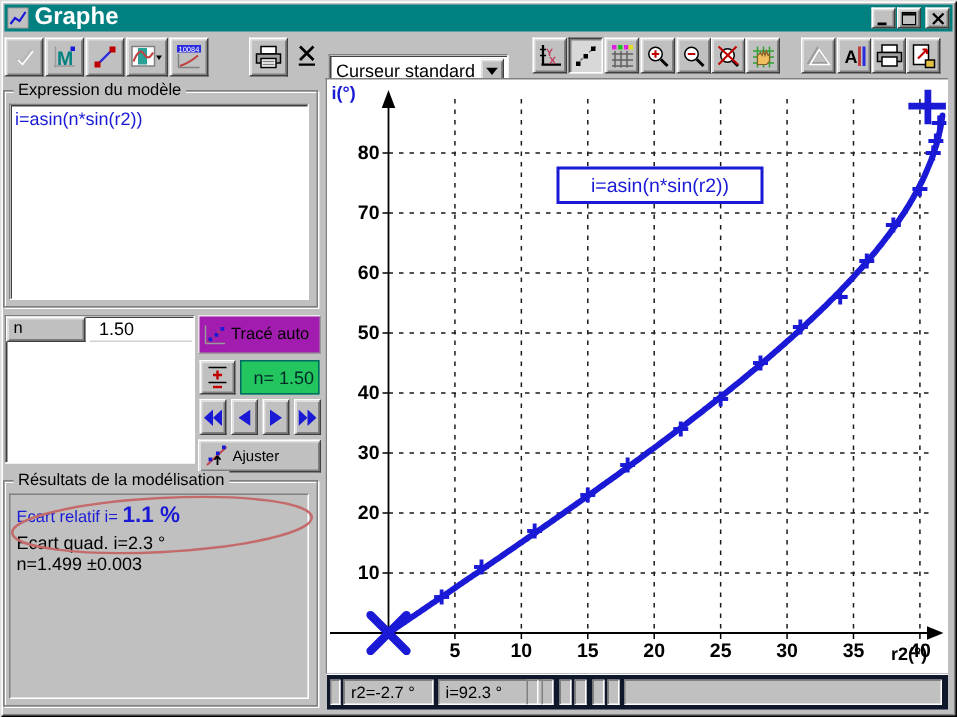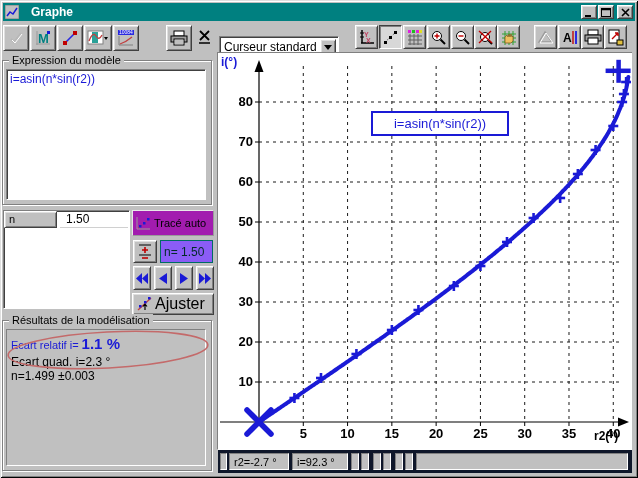--- a/index.html
+++ b/index.html
@@ -9,21 +9,21 @@
     position:relative; width:638px; height:478px; background:#c0c0c0;
     box-shadow: inset 1px 1px 0 #dfdfdf, inset -1px -1px 0 #000,
                 inset 2px 2px 0 #fff, inset -2px -2px 0 #808080;
     overflow:hidden;
   }
   .abs { position:absolute; }
   .titlebar {
     left:3px; top:3px; width:632px; height:18px; background:#008080;
     display:flex; align-items:center; padding:0 2px;
   }
-  .title-text { color:#fff; font-weight:bold; font-size:12px; margin-left:12px; flex:1; }
+  .title-text { color:#fff; font-weight:bold; font-size:16px; margin-left:4px; flex:1; }
   .winbtn {
     width:16px; height:14px; background:#c0c0c0; margin-left:1px;
     border:1px solid; border-color:#fff #404040 #404040 #fff;
     box-shadow: inset 1px 1px 0 #dfdfdf, inset -1px -1px 0 #808080;
     display:flex; align-items:center; justify-content:center;
   }
   .raised {
     background:#c0c0c0; border:1px solid; border-color:#fff #404040 #404040 #fff;
     box-shadow: inset 1px 1px 0 #dfdfdf, inset -1px -1px 0 #808080;
   }
@@ -263,21 +263,21 @@
   </div>
 
   <div class="abs raised toolbtn" style="left:133px;top:240px;width:24px;height:23px">
     <svg width="14" height="16">
       <line x1="1" y1="1" x2="13" y2="1" stroke="#000"></line>
       <path d="M7 3 V9 M4 6 H10" stroke="#c00000" stroke-width="1.6"></path>
       <line x1="1" y1="11" x2="13" y2="11" stroke="#000"></line>
       <path d="M4 14 H10" stroke="#c00000" stroke-width="1.6"></path>
     </svg>
   </div>
-  <div class="abs" style="left:160px;top:240px;width:53px;height:23px;background:#8b5cf6;border:1px solid #006b63;font-size:12px;color:#002a28;display:flex;align-items:center;padding-left:3px">n= 1.50</div>
+  <div class="abs" style="left:160px;top:240px;width:53px;height:23px;background:#22c55e;border:1px solid #006b63;font-size:12px;color:#002a28;display:flex;align-items:center;padding-left:8px">n= 1.50</div>
 
   <div class="abs raised toolbtn" style="left:133px;top:266px;width:18px;height:24px">
     <svg width="12" height="11">
         <polygon points="6,0 6,11 0,5.5" fill="#1a1ad6"></polygon>
         <polygon points="12,0 12,11 6,5.5" fill="#1a1ad6"></polygon>
       </svg>
   </div>
   <div class="abs raised toolbtn" style="left:154px;top:266px;width:18px;height:24px">
     <svg width="8" height="11">
         <polygon points="8,0 8,11 0,5.5" fill="#1a1ad6"></polygon>
@@ -296,21 +296,21 @@
   </div>
 
   <div class="abs raised" style="left:132px;top:293px;width:82px;height:22px;display:flex;align-items:center;gap:3px;padding-left:3px">
     <svg width="16" height="16">
       <line x1="2" y1="14" x2="15" y2="2" stroke="#c04040" stroke-width="1.2"></line>
       <rect x="3" y="9" width="2.5" height="2.5" fill="#1a1ad6"></rect>
         <rect x="8" y="5" width="2.5" height="2.5" fill="#1a1ad6"></rect>
         <rect x="12" y="1" width="2.5" height="2.5" fill="#1a1ad6"></rect>
       <path d="M9 14 V8 M9 8 L7 10.5 M9 8 L11 10.5" stroke="#000" stroke-width="1.2" fill="none"></path>
     </svg>
-    <span style="font-size:16px">Ajuster</span>
+    <span style="font-size:10px">Ajuster</span>
   </div>
 
   <div class="abs groupbox" style="left:2px;top:320px;width:210px;height:151px">
     <span class="grouplabel">Résultats de la modélisation</span>
     <div class="abs sunken-gray" style="left:3px;top:8px;width:200px;height:137px;padding:5px 4px">
       <div style="height:20px">
         <span class="blue" style="font-size:11px">Ecart relatif i= </span><span class="blue" style="font-size:15px;font-weight:bold">1.1 %</span>
       </div>
       <div class="res-line">Ecart quad. i=2.3 °</div>
       <div class="res-line">n=1.499 ±0.003</div>
@@ -413,21 +413,21 @@
         <line x1="400.5942" y1="6.800000000000011" x2="400.5942" y2="29.80000000000001" stroke="#1a1ad6" stroke-width="4.5"></line>
       </svg>
     <div class="abs blue" style="left:3px;top:2px;font-size:12px;font-weight:bold">i(°)</div>
     <div class="abs" style="left:376px;top:376px;font-size:12px;font-weight:bold;color:#000">r2(°)</div>
     <div class="abs blue" style="left:153px;top:58px;width:138px;height:25px;background:#fff;border:2px solid #1a1ad6;font-size:13px;display:flex;align-items:center;justify-content:center">i=asin(n*sin(r2))</div>
   </div>
 
   <div class="abs" style="left:218px;top:449px;width:414px;height:24px;background:#0f172a;border-top:1px solid #fff">
     <span class="statusbar-panel" style="left:2px;width:7px"></span>
     <span class="statusbar-panel" style="left:11px;width:60px">r2=-2.7 °</span>
-    <span class="statusbar-panel" style="left:74px;width:56px">i=92.3 °</span>
+    <span class="statusbar-panel" style="left:74px;width:76px">i=92.3 °</span>
     <span class="statusbar-panel" style="left:133px;width:8px"></span>
     <span class="statusbar-panel" style="left:143px;width:8px"></span>
     <span class="statusbar-panel" style="left:155px;width:8px"></span>
     <span class="statusbar-panel" style="left:165px;width:8px"></span>
     <span class="statusbar-panel" style="left:177px;width:8px"></span>
     <span class="statusbar-panel" style="left:187px;width:8px"></span>
     <span class="statusbar-panel" style="left:198px;width:212px"></span>
   </div>
 
 </div>

